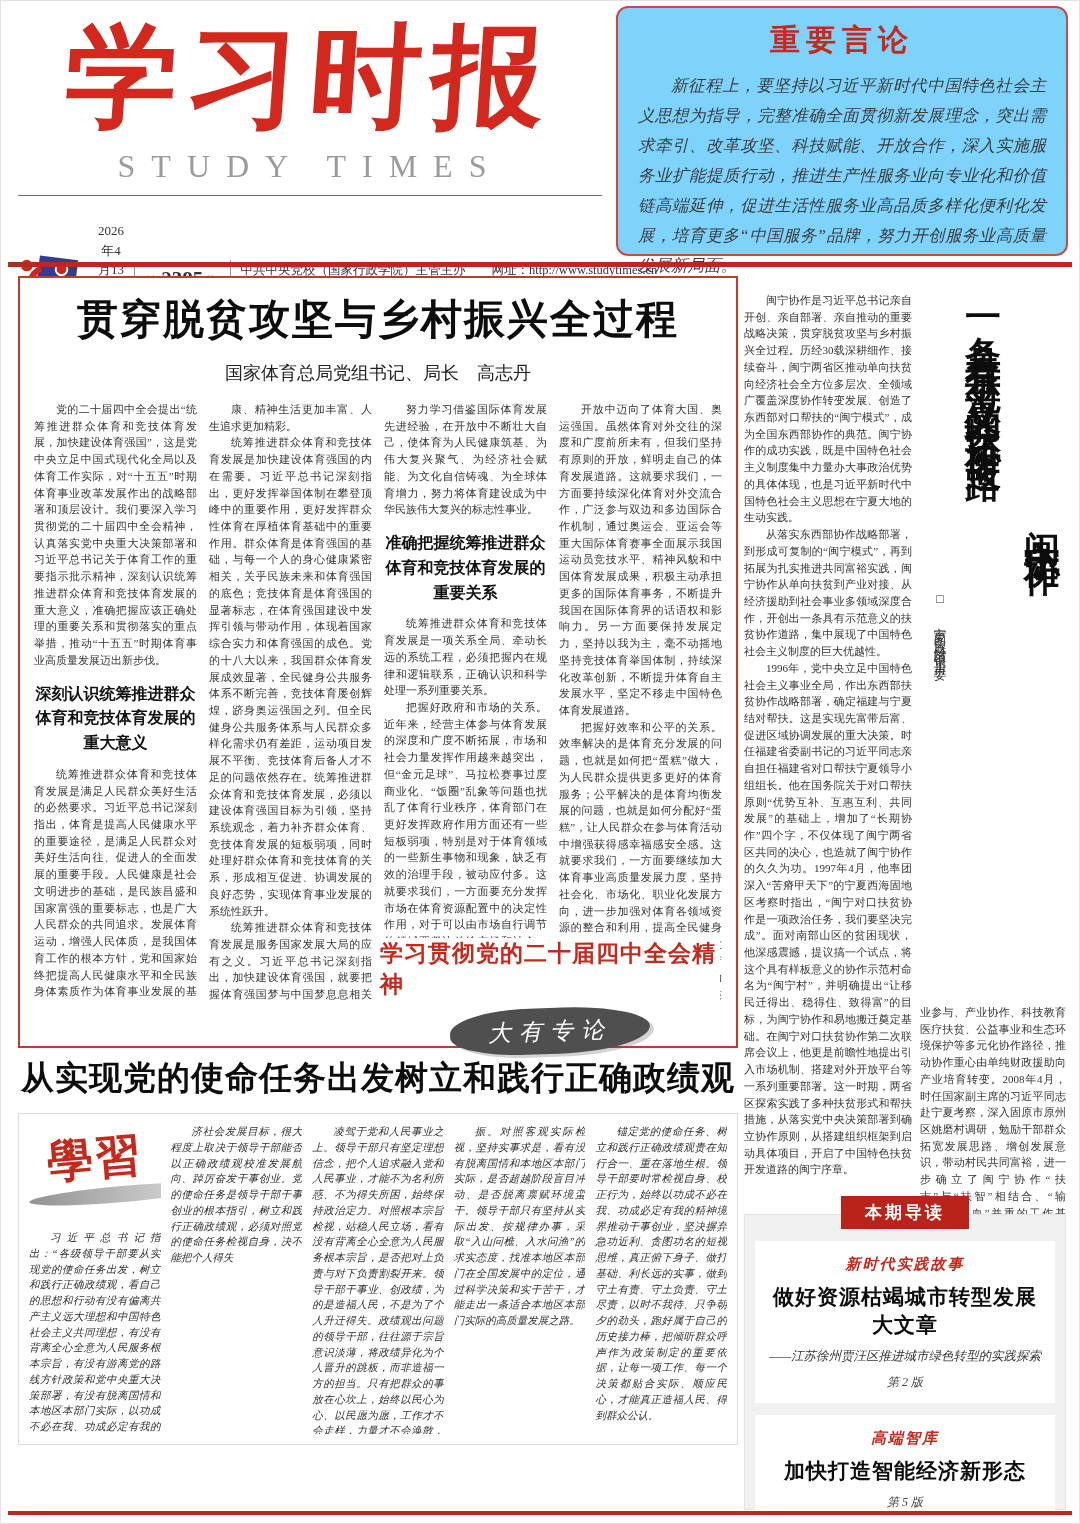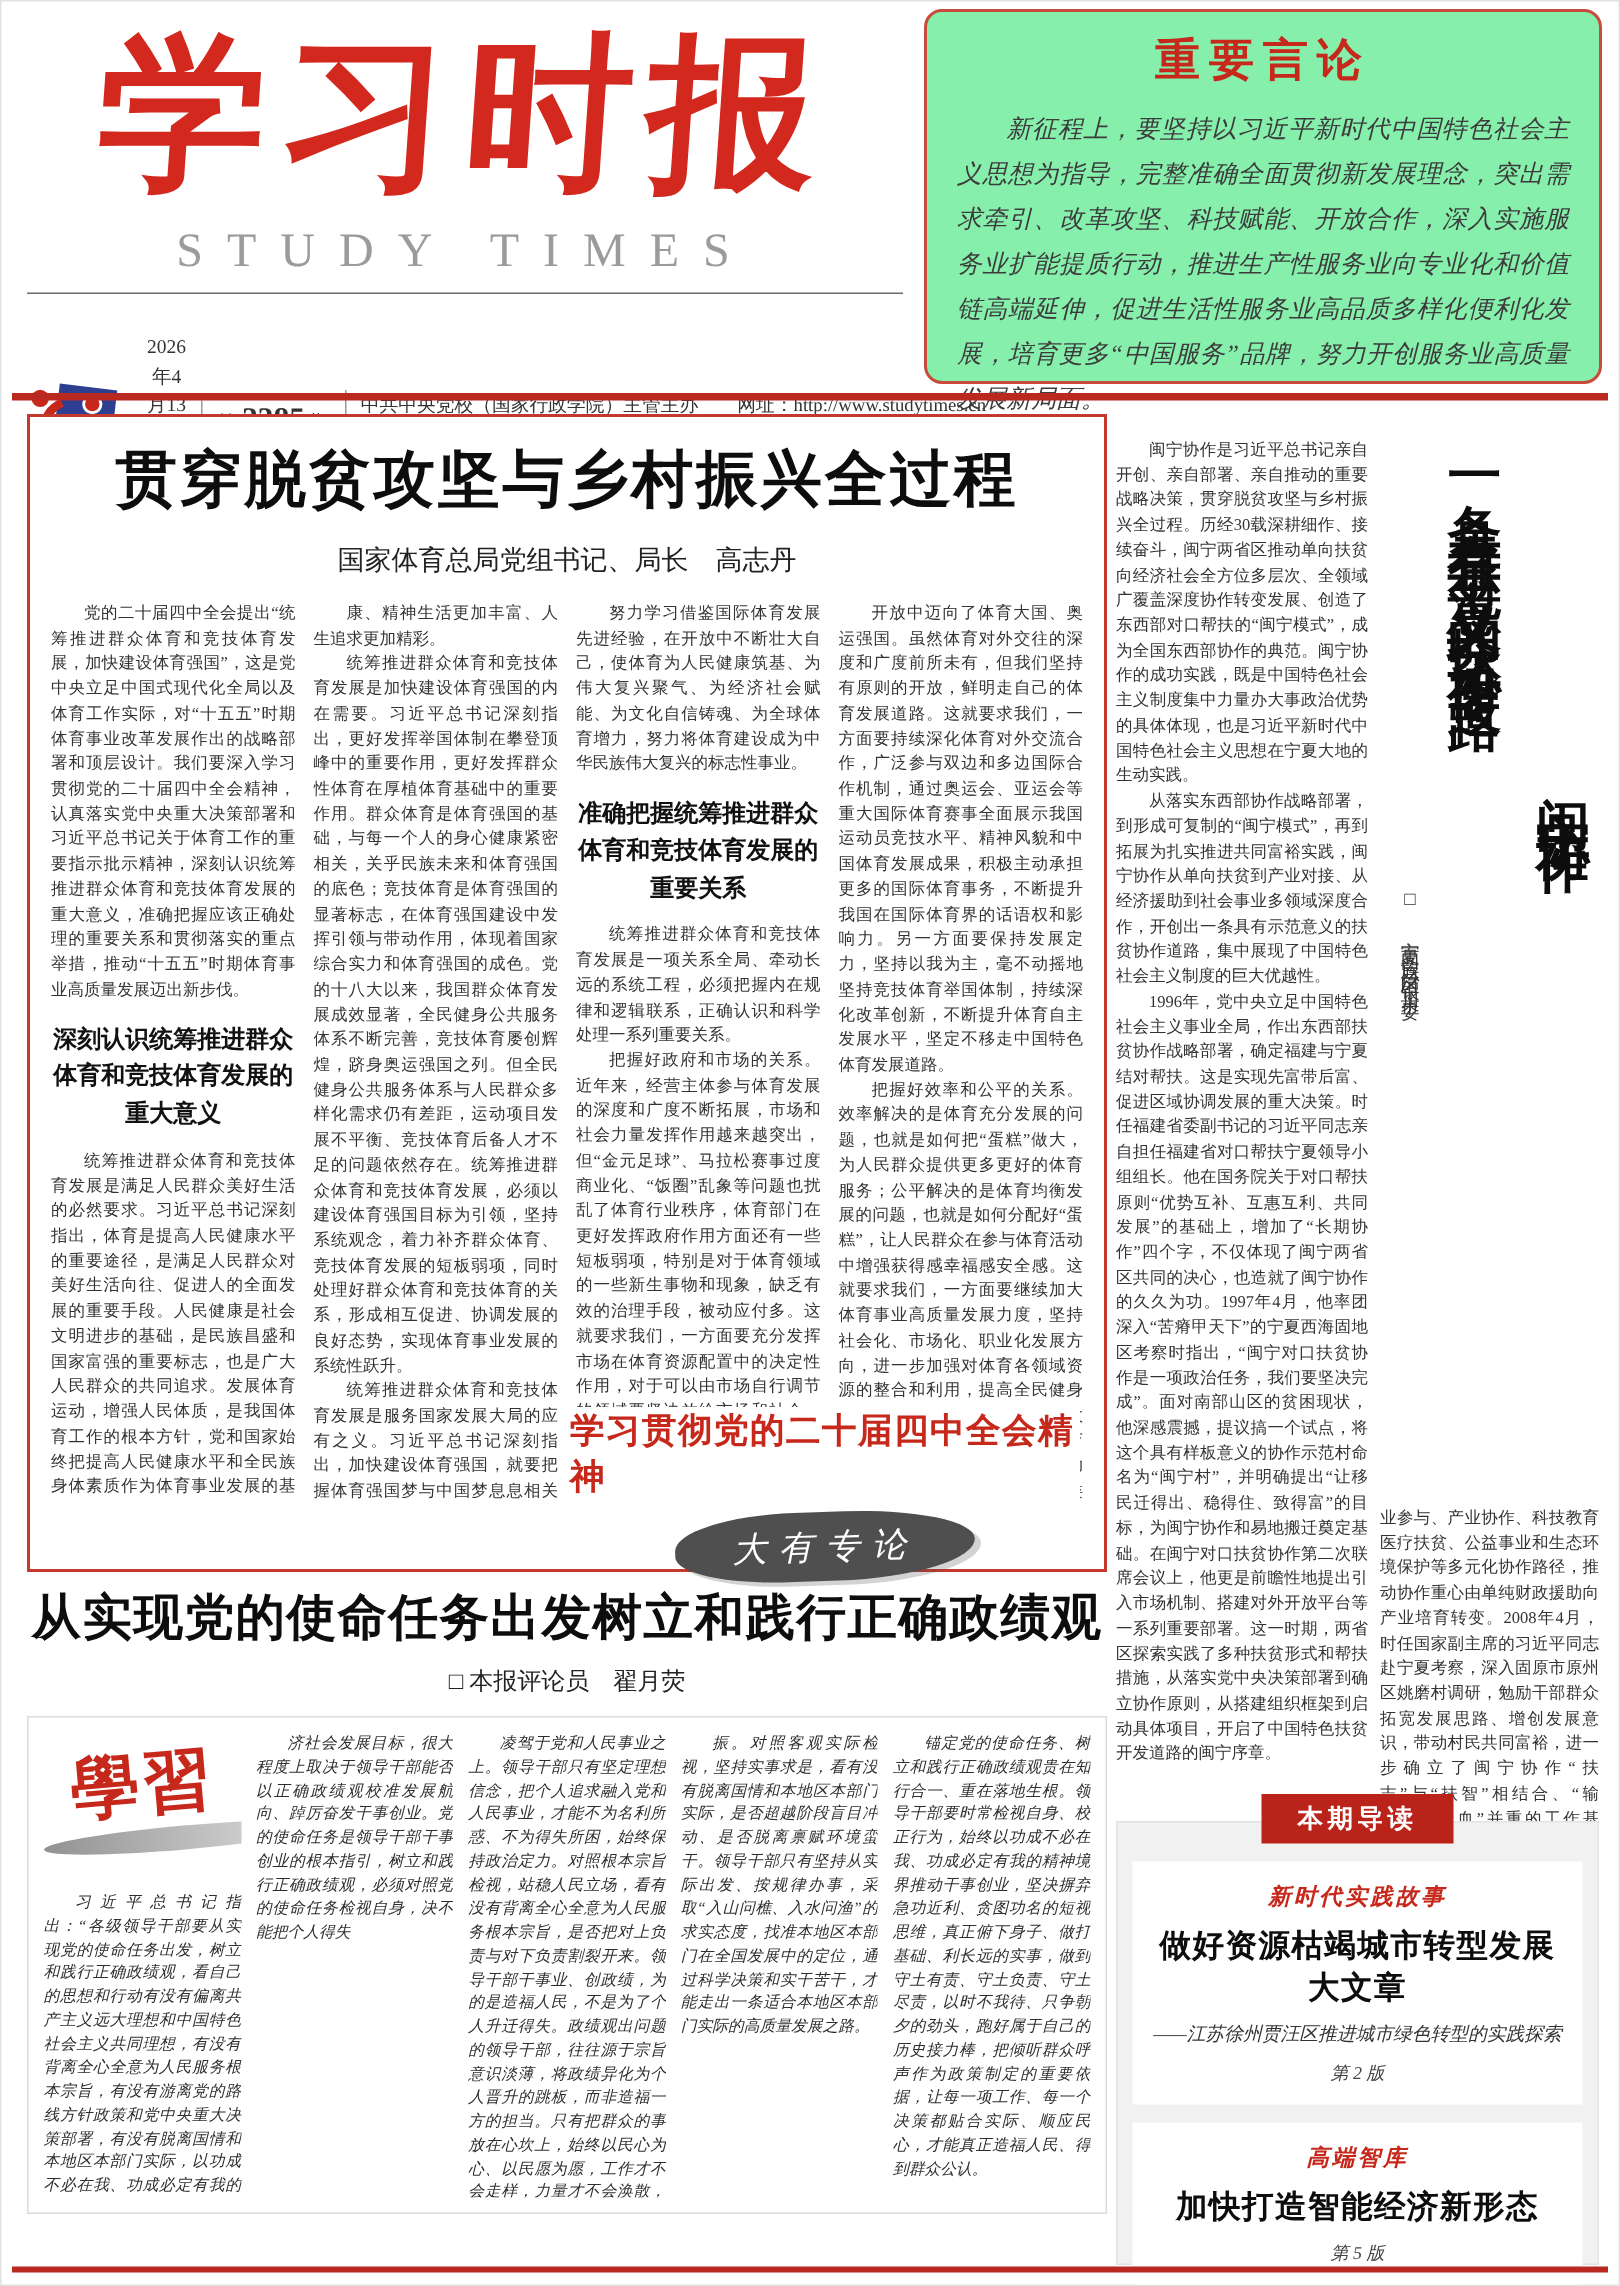--- a/index.html
+++ b/index.html
@@ -21,21 +21,21 @@
   }
   .info-row{display:flex;align-items:center;border-top:1.5px solid #6b6b6b;margin-top:10px;padding-top:25px;text-align:left;}
   .logo{width:62px;height:54px;flex:0 0 auto;margin-right:8px;}
   .info-seg{padding:0 10px;color:#333;}
   .info-seg + .info-seg{border-left:1px solid #999;}
   .seg-date{font-size:13px;line-height:1.5;text-align:center;}
   .seg-issue{font-size:13px;white-space:nowrap;}
   .seg-issue b{font-size:21px;font-weight:bold;}
   .seg-pub{font-size:12.5px;line-height:1.6;white-space:nowrap;}
   .seg-pub .sp{display:inline-block;width:26px;}
-  .quote-box{flex:1;border:2.5px solid #c84b3c;border-radius:12px;padding:12px 20px 24px;background:#86efac;}
+  .quote-box{flex:1;border:2.5px solid #c84b3c;border-radius:12px;padding:12px 20px 24px;background:#7dd3fc;}
   .quote-title{color:#c7281c;font-weight:bold;font-size:30px;text-align:center;letter-spacing:6px;font-family:"Liberation Sans","DejaVu Sans",sans-serif;}
   .quote-body{margin-top:10px;font-size:16.5px;line-height:1.82;color:#3c3c3c;text-align:justify;text-indent:2em;font-style:italic;}
   .red-rule-top{position:absolute;left:8px;right:8px;top:262px;height:5px;background:#b9291f;}
   .red-rule-bottom{position:absolute;left:8px;right:8px;top:1511px;height:4px;background:#b9291f;}
   
   .lead-box{position:absolute;left:18px;top:276px;width:720px;height:772px;border:2px solid #c3392c;background:#fff;padding:14px 14px 10px;box-sizing:border-box;}
   .lead-headline{text-align:center;font-size:41px;font-weight:bold;color:#0d0d0d;letter-spacing:2px;}
   .lead-byline{text-align:center;font-size:18px;color:#222;margin-top:14px;}
   .lead-cols{display:flex;gap:12px;margin-top:16px;height:600px;overflow:hidden;}
   .lead-col{flex:1;min-width:0;font-size:11px;line-height:1.52;color:#333;text-align:justify;overflow:hidden;}
@@ -174,21 +174,20 @@
       </div>
       <div class="ra-colB-text">
         <p>业参与、产业协作、科技教育医疗扶贫、公益事业和生态环境保护等多元化协作路径，推动协作重心由单纯财政援助向产业培育转变。2008年4月，时任国家副主席的习近平同志赴宁夏考察，深入固原市原州区姚磨村调研，勉励干部群众拓宽发展思路、增创发展意识，带动村民共同富裕，进一步确立了闽宁协作“扶志”与“扶智”相结合、“输血”与“造血”并重的工作基调。至此，闽宁协作从单一资金帮扶到多元产业协作、从政府主导到社会参与、从物质援助到人的全面发展的机制体系基本形成，标志着闽宁协作步入承前启后、开拓创新的发展新阶段。</p>
 
       </div>
     </div>
   </div>
 
   <div class="comment-area">
     <div class="comment-headline">从实现党的使命任务出发树立和践行正确政绩观</div>
-    <div class="comment-byline">□ 本报评论员　翟月荧</div>
     <div class="comment-box">
       <div class="comment-col">
         <div class="study-stamp">
           <div class="stamp-zh">學習</div>
 
           <div class="stamp-swoosh"></div>
         </div>
         <p>习近平总书记指出：“各级领导干部要从实现党的使命任务出发，树立和践行正确政绩观，看自己的思想和行动有没有偏离共产主义远大理想和中国特色社会主义共同理想，有没有背离全心全意为人民服务根本宗旨，有没有游离党的路线方针政策和党中央重大决策部署，有没有脱离国情和本地区本部门实际，以功成不必在我、功成必定有我的精神境界，心无旁骛推进中国式现代化。”这“四个有没有”是树立和践行正确政绩观的“标尺”，领导干部要时时对照，确保政绩观不偏离正确方向。</p>
 
       </div>

